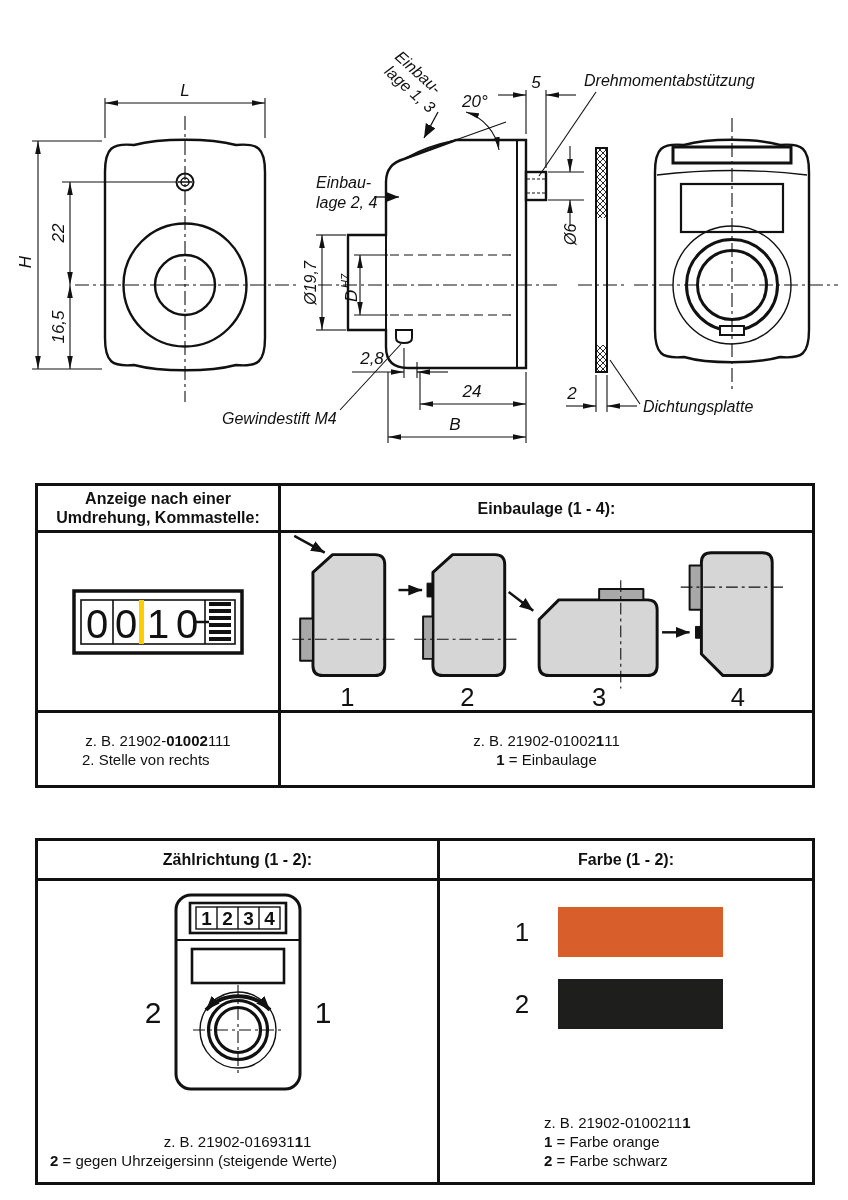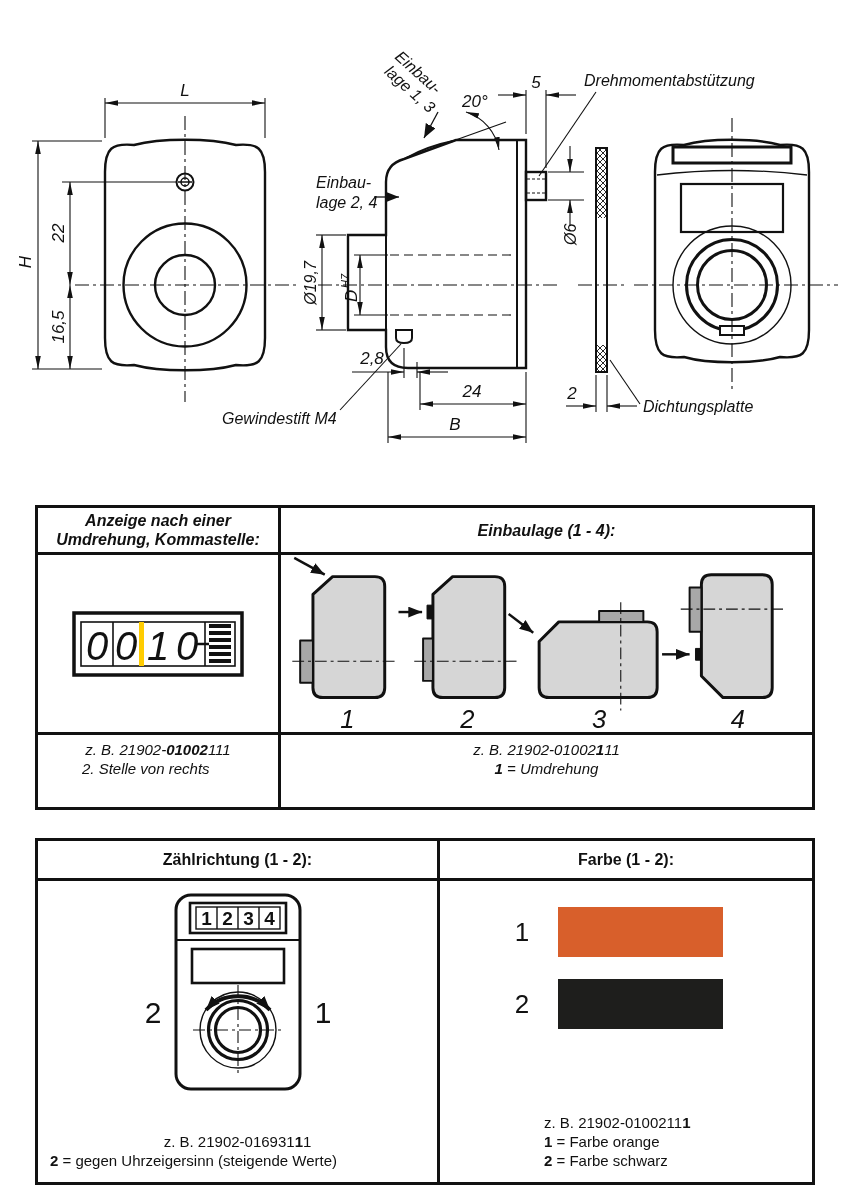--- a/index.html
+++ b/index.html
@@ -2,30 +2,30 @@
 <html><head>
 <meta charset="utf-8">
 <style>
   html,body{margin:0;padding:0;background:#fff;}
   .sheet{position:relative;width:848px;height:1200px;background:#fff;overflow:hidden;
          font-family:"Liberation Sans",sans-serif;color:#111;}
   svg text{font-family:"Liberation Sans",sans-serif;fill:#111;}
   .drawing{position:absolute;left:0;top:0;width:848px;height:500px;}
   
   .tbl{position:absolute;border:3px solid #111;background:#fff;}
-  .t1{left:35px;top:505px;width:774px;height:299px;display:grid;
-      grid-template-columns:243px 1fr;grid-template-rows:47px 180px 1fr;font-style:italic;}
+  .t1{left:35px;top:483px;width:774px;height:299px;display:grid;
+      grid-template-columns:243px 1fr;grid-template-rows:47px 180px 1fr;}
   .t2{left:35px;top:838px;width:774px;height:341px;display:grid;
       grid-template-columns:402px 1fr;grid-template-rows:40px 1fr;}
   .cell{position:relative;box-sizing:border-box;}
   .br{border-right:3px solid #111;} .bb{border-bottom:3px solid #111;}
   .hdr{display:flex;flex-direction:column;align-items:center;justify-content:center;
        font-weight:bold;font-size:16px;line-height:19px;text-align:center;}
   .body-cell{display:flex;align-items:center;justify-content:center;}
-  .foot{font-size:15px;line-height:19px;padding-top:5px;}
+  .foot{font-size:15px;line-height:19px;padding-top:18px;}
   .foot .c{text-align:center;}
   .foot .l{padding-left:12px;}
   .foot .ind{padding-left:44px;}
   .foot b{font-weight:bold;}
   .t2 .colcell{display:flex;flex-direction:column;justify-content:space-between;}
   .swatch-row{display:flex;align-items:center;gap:26px;margin-left:72px;}
   .swatch-num{font-size:26px;width:20px;text-align:center;}
   .swatch{width:165px;height:50px;}
   .sw-orange{background:#d85f2b;}
   .sw-black{background:#1e1e1c;}
@@ -260,21 +260,21 @@
       </svg>
     </div>
 
     <div class="cell br foot">
       <div class="c"><span>z. B. 21902-</span><b>01002</b><span>111</span></div>
       <div class="ind"><span>2. Stelle von rechts</span></div>
     </div>
 
     <div class="cell foot">
       <div class="c"><span>z. B. 21902-01002</span><b>1</b><span>11</span></div>
-      <div class="c"><b>1</b><span> = Umdrehung</span></div>
+      <div class="c"><b>1</b><span> = Einbaulage</span></div>
     </div>
   </div>
 
   <div class="tbl t2">
     <div class="cell br bb hdr">
       <div>Zählrichtung (1 - 2):</div>
     </div>
     <div class="cell bb hdr">
       <div>Farbe (1 - 2):</div>
     </div>

